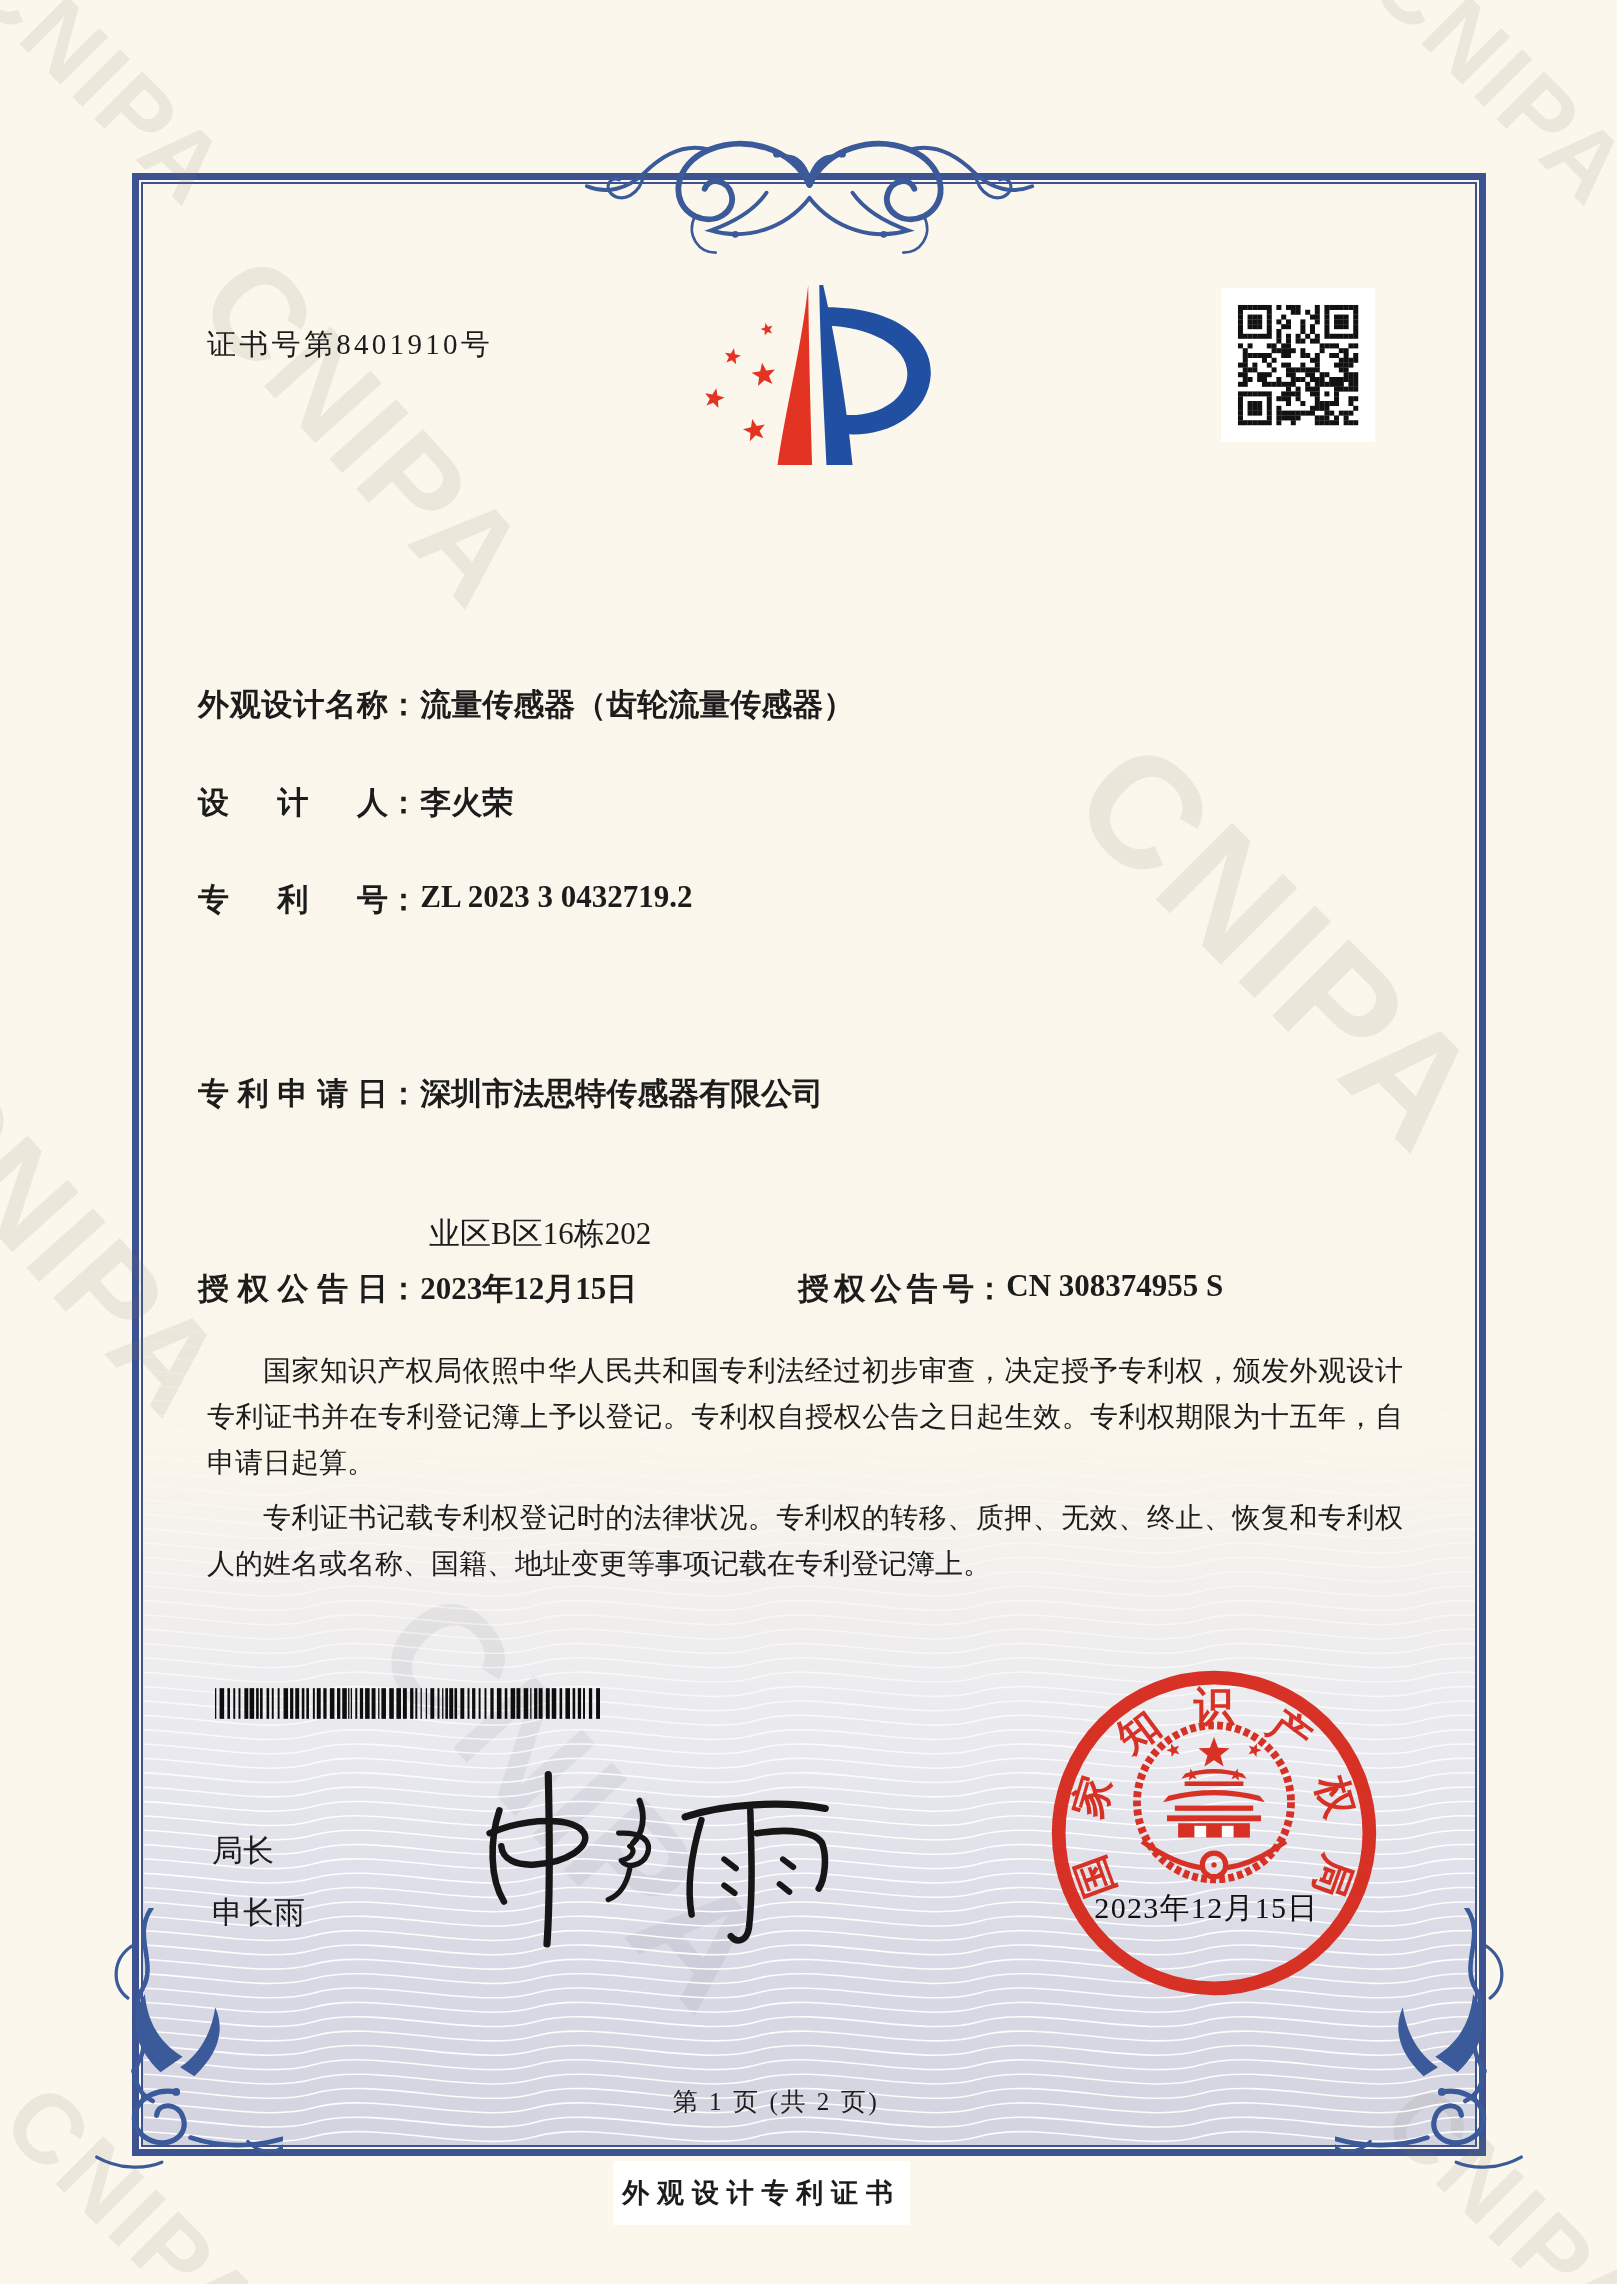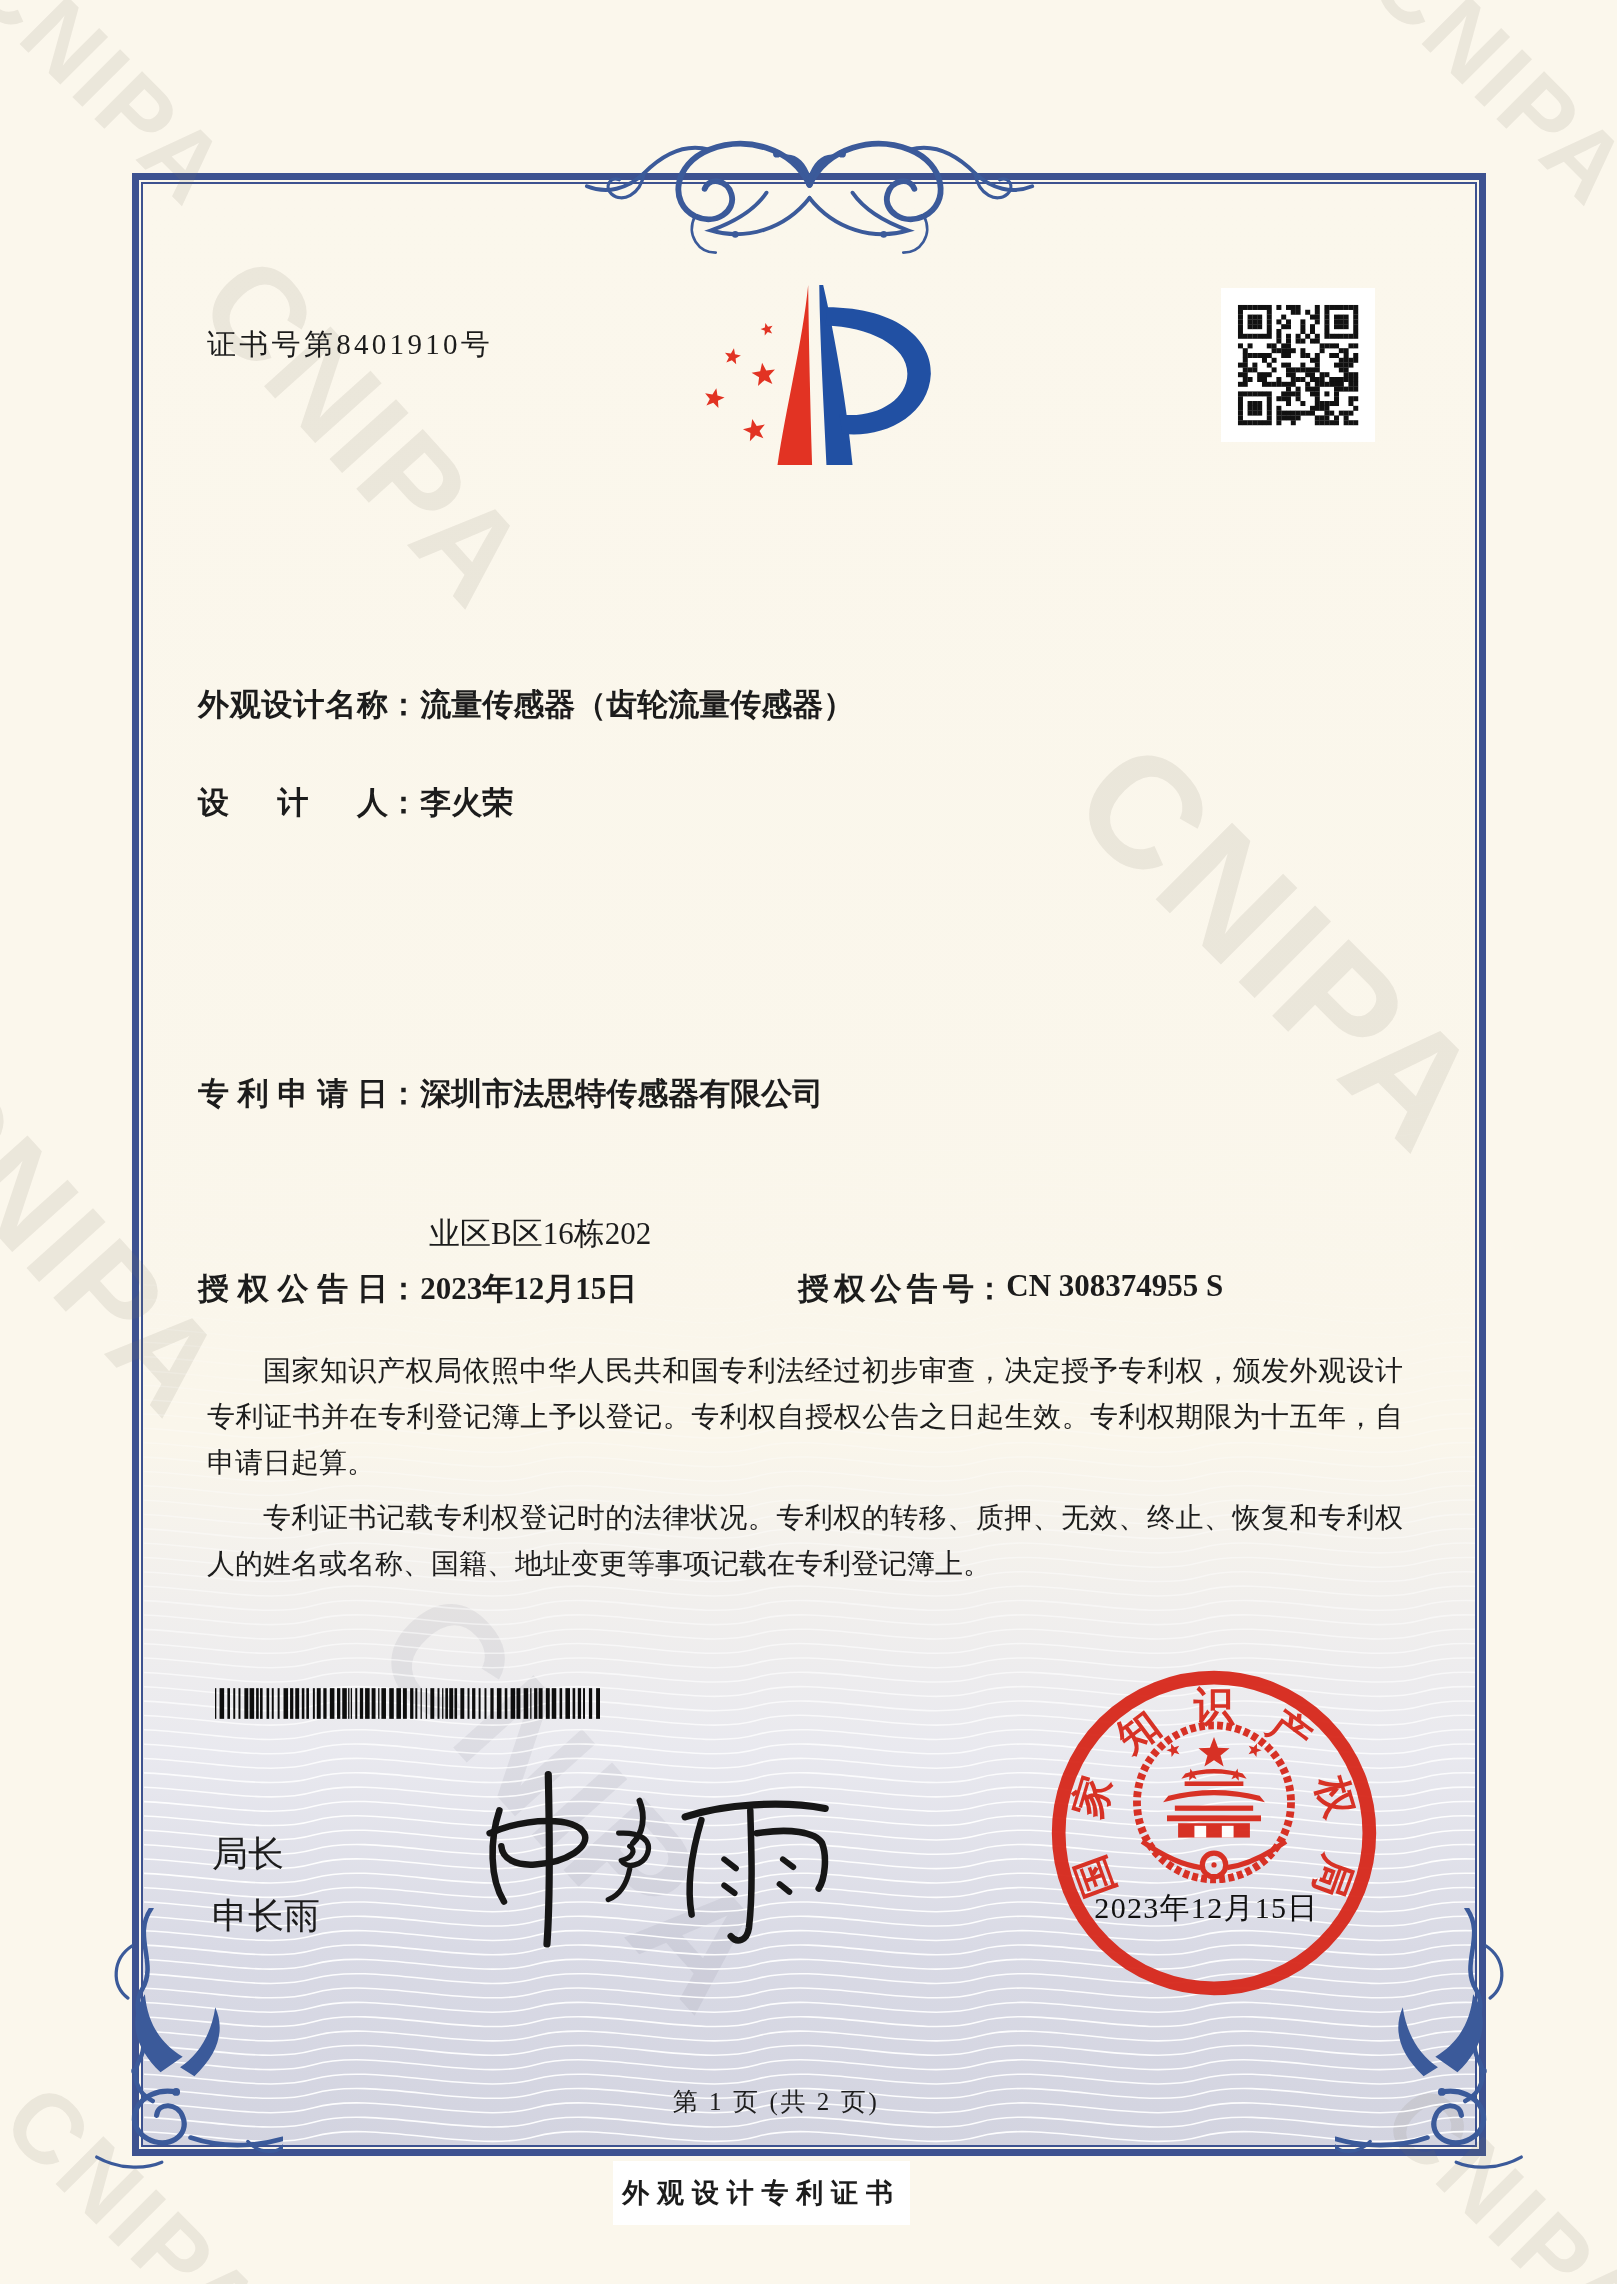--- a/index.html
+++ b/index.html
@@ -24,21 +24,21 @@
   .title{left:0;right:0;top:504px;text-align:center;font-size:72px;font-weight:700;letter-spacing:11.7px;}
   .frow{left:198px;font-size:31px;white-space:nowrap;font-weight:bold;}
   .flabel{display:inline-block;width:190px;text-align:justify;text-align-last:justify;vertical-align:top;}
   .flabel2{display:inline-block;width:176px;text-align:justify;text-align-last:justify;vertical-align:top;}
   .fcolon{display:inline-block;vertical-align:top;}
   .fvalue{display:inline-block;vertical-align:top;padding-left:1.3px;}
   .addr2{left:429px;font-size:31px;}
   .grant2{position:absolute;left:600px;top:0;font-size:31px;white-space:nowrap;}
   .paras{left:207px;top:1348px;width:1205px;font-size:28px;line-height:46px;text-align:justify;z-index:5;}
   .paras p{margin:0 9px 9px 0;text-indent:2em;}
-  .sig-label{left:212px;font-size:36px;font-family:"Liberation Sans","DejaVu Sans",sans-serif;z-index:5;}
+  .sig-label{left:212px;font-size:31px;font-family:"Liberation Sans","DejaVu Sans",sans-serif;z-index:5;}
   .seal-date{left:1037px;top:1888px;width:339px;text-align:center;font-size:30px;letter-spacing:1.3px;
       color:#111;z-index:7;}
   .page-no{left:776px;top:2085px;transform:translateX(-50%);font-size:25px;letter-spacing:2.6px;z-index:5;}
   .note-box{left:613px;top:2161px;width:297px;height:64px;background:#FFFFFF;z-index:5;
       display:flex;align-items:center;justify-content:center;}
   .note-box span{font-size:27px;letter-spacing:7.8px;font-weight:600;}
   .qr-box{left:1221px;top:288px;width:154px;height:154px;background:#FFFFFF;z-index:5;}
   .barcode{left:215px;top:1688px;z-index:5;}
   .logo{left:692px;top:277px;z-index:5;}
   .sig-svg{left:444px;top:1755px;z-index:6;}
@@ -527,20 +527,23 @@
       </svg>
   </div>
 
 
   <div class="abs frow" style="top:684px;">
     <span class="flabel">外观设计名称</span><span class="fcolon">：</span><span class="fvalue">流量传感器（齿轮流量传感器）</span>
   </div>
   <div class="abs frow" style="top:782px;">
     <span class="flabel">设计人</span><span class="fcolon">：</span><span class="fvalue">李火荣</span>
   </div>
+  <div class="abs frow" style="top:879px;">
+    <span class="flabel">专利号</span><span class="fcolon">：</span><span class="fvalue">ZL 2023 3 0432719.2</span>
+  </div>
   <div class="abs frow" style="top:1073px;">
     <span class="flabel">专利申请日</span><span class="fcolon">：</span><span class="fvalue">深圳市法思特传感器有限公司</span>
   </div>
 
   <div class="abs addr2" style="top:1213px;">业区B区16栋202</div>
 
   <div class="abs frow" style="top:1268px;">
     <span class="flabel">授权公告日</span><span class="fcolon">：</span><span class="fvalue">2023年12月15日</span>
     <span class="grant2">
       <span class="flabel2">授权公告号</span><span class="fcolon">：</span><span class="fvalue">CN 308374955 S</span>

